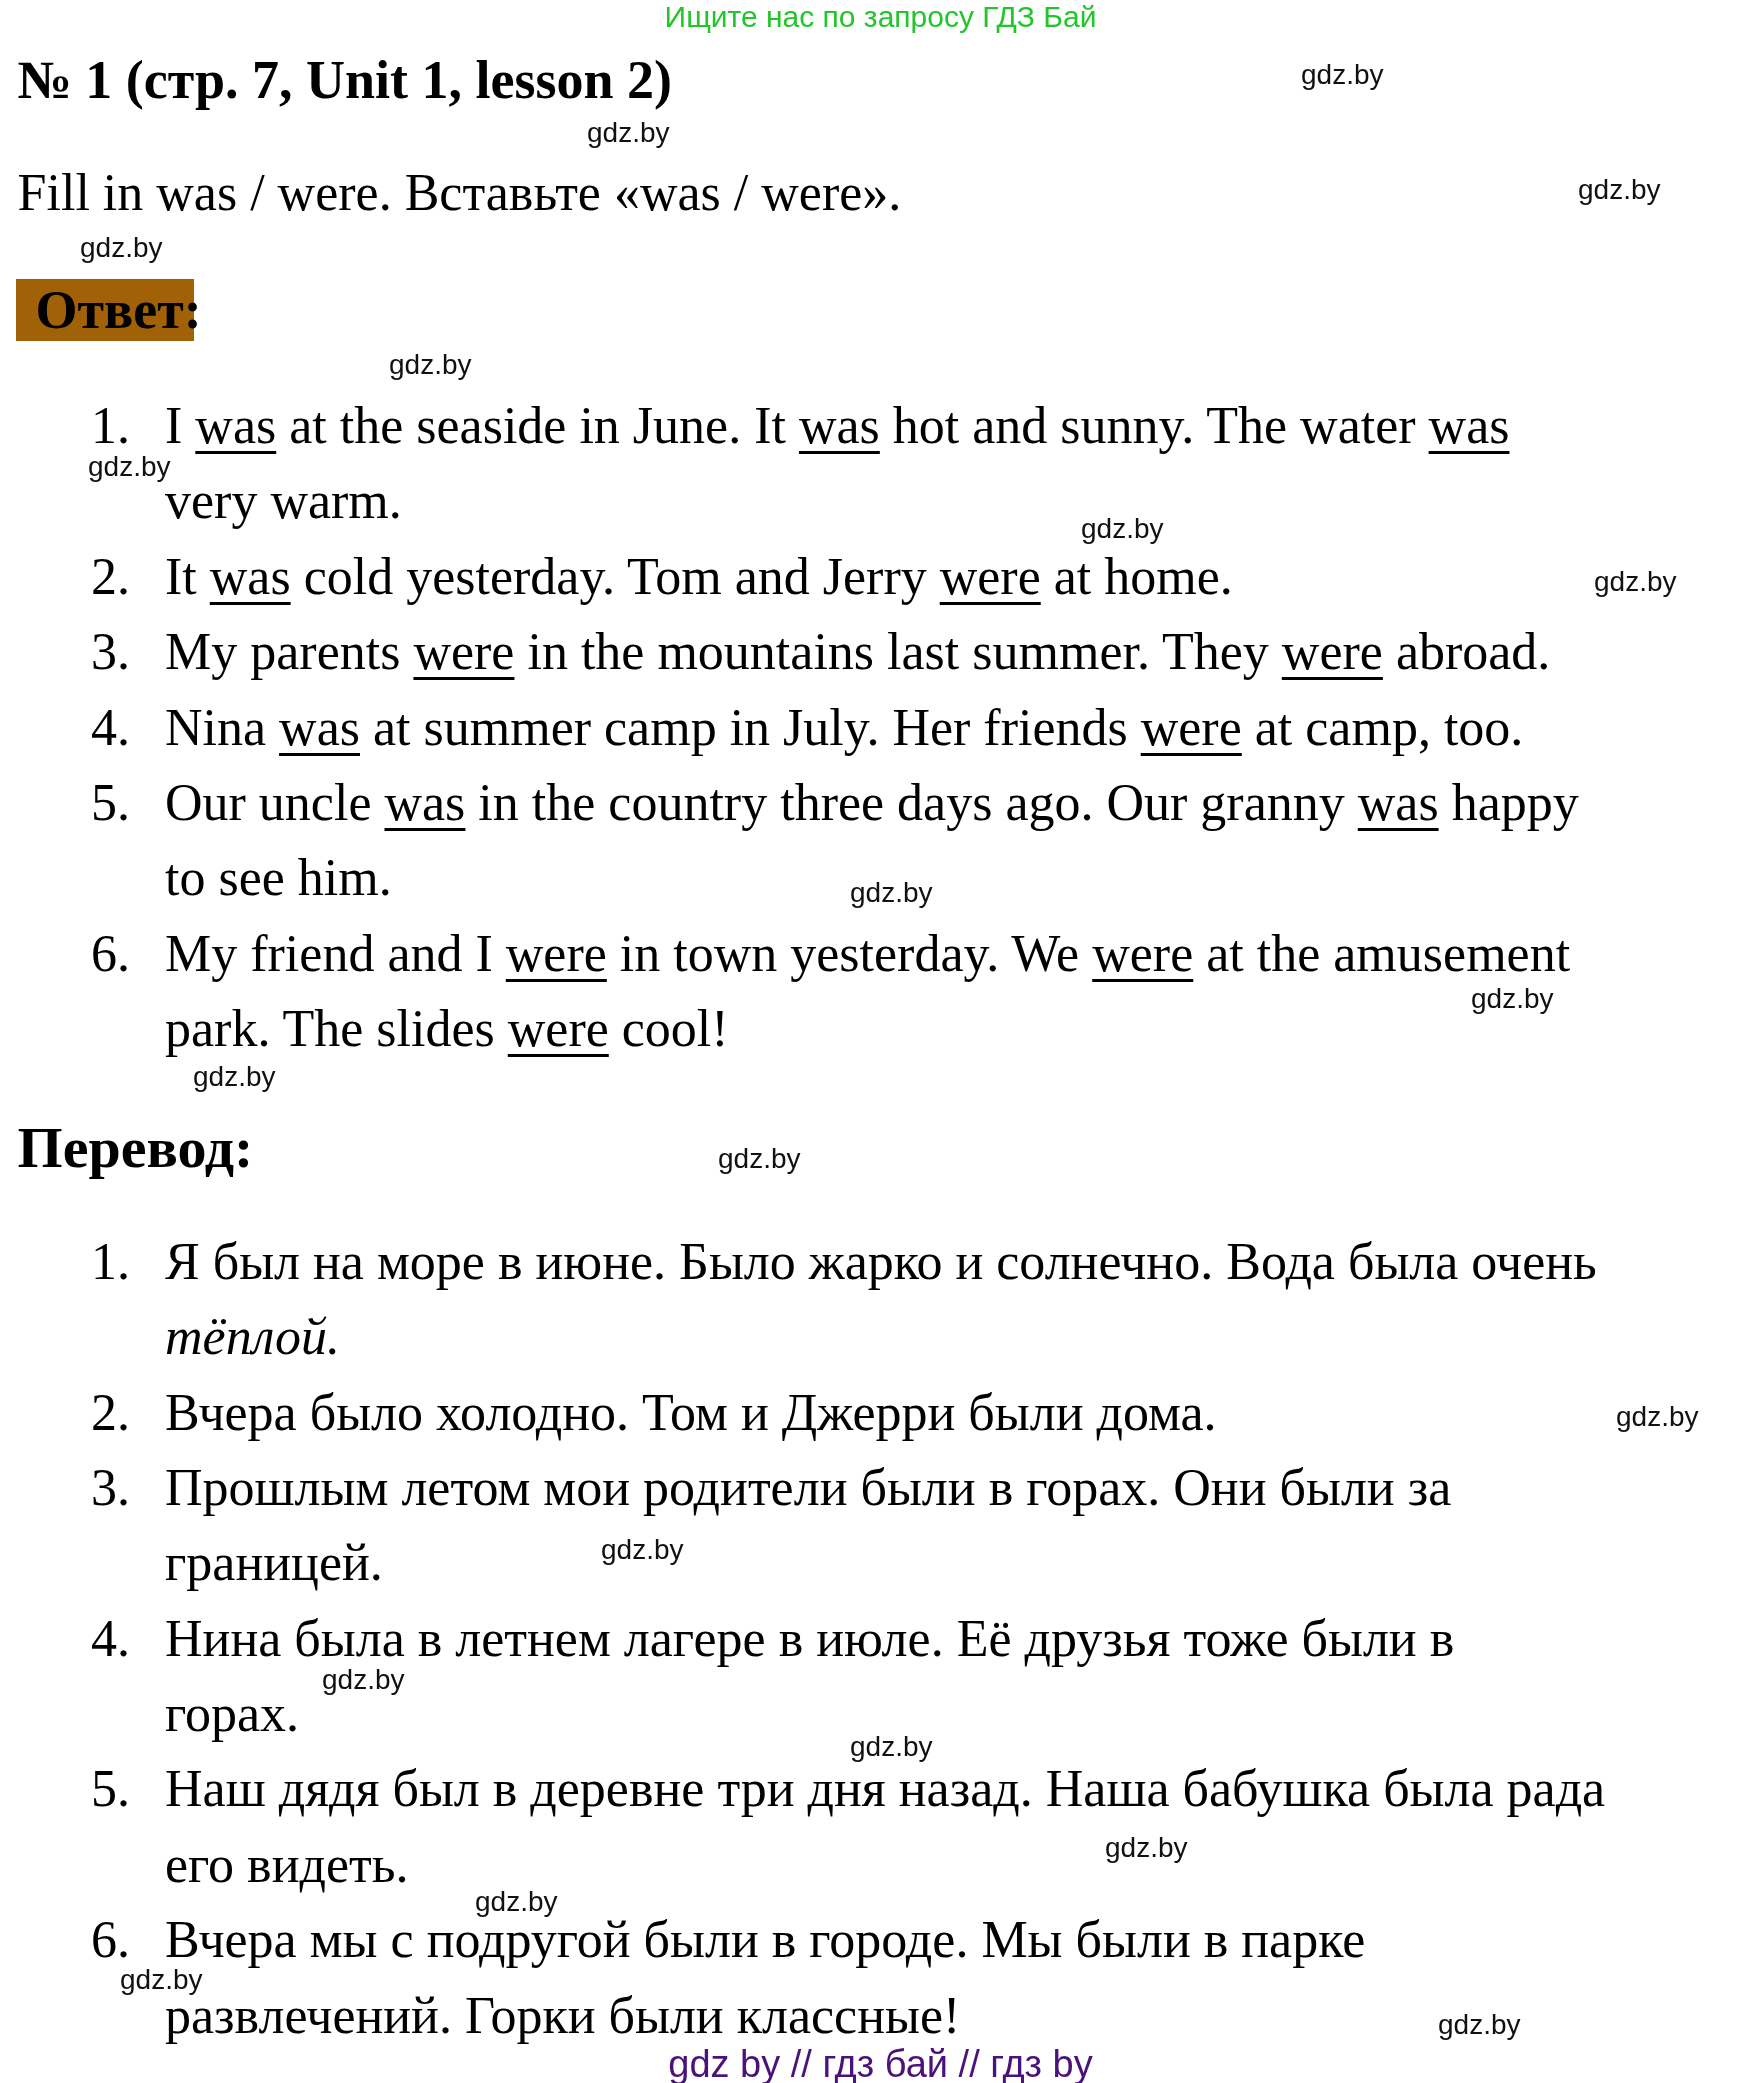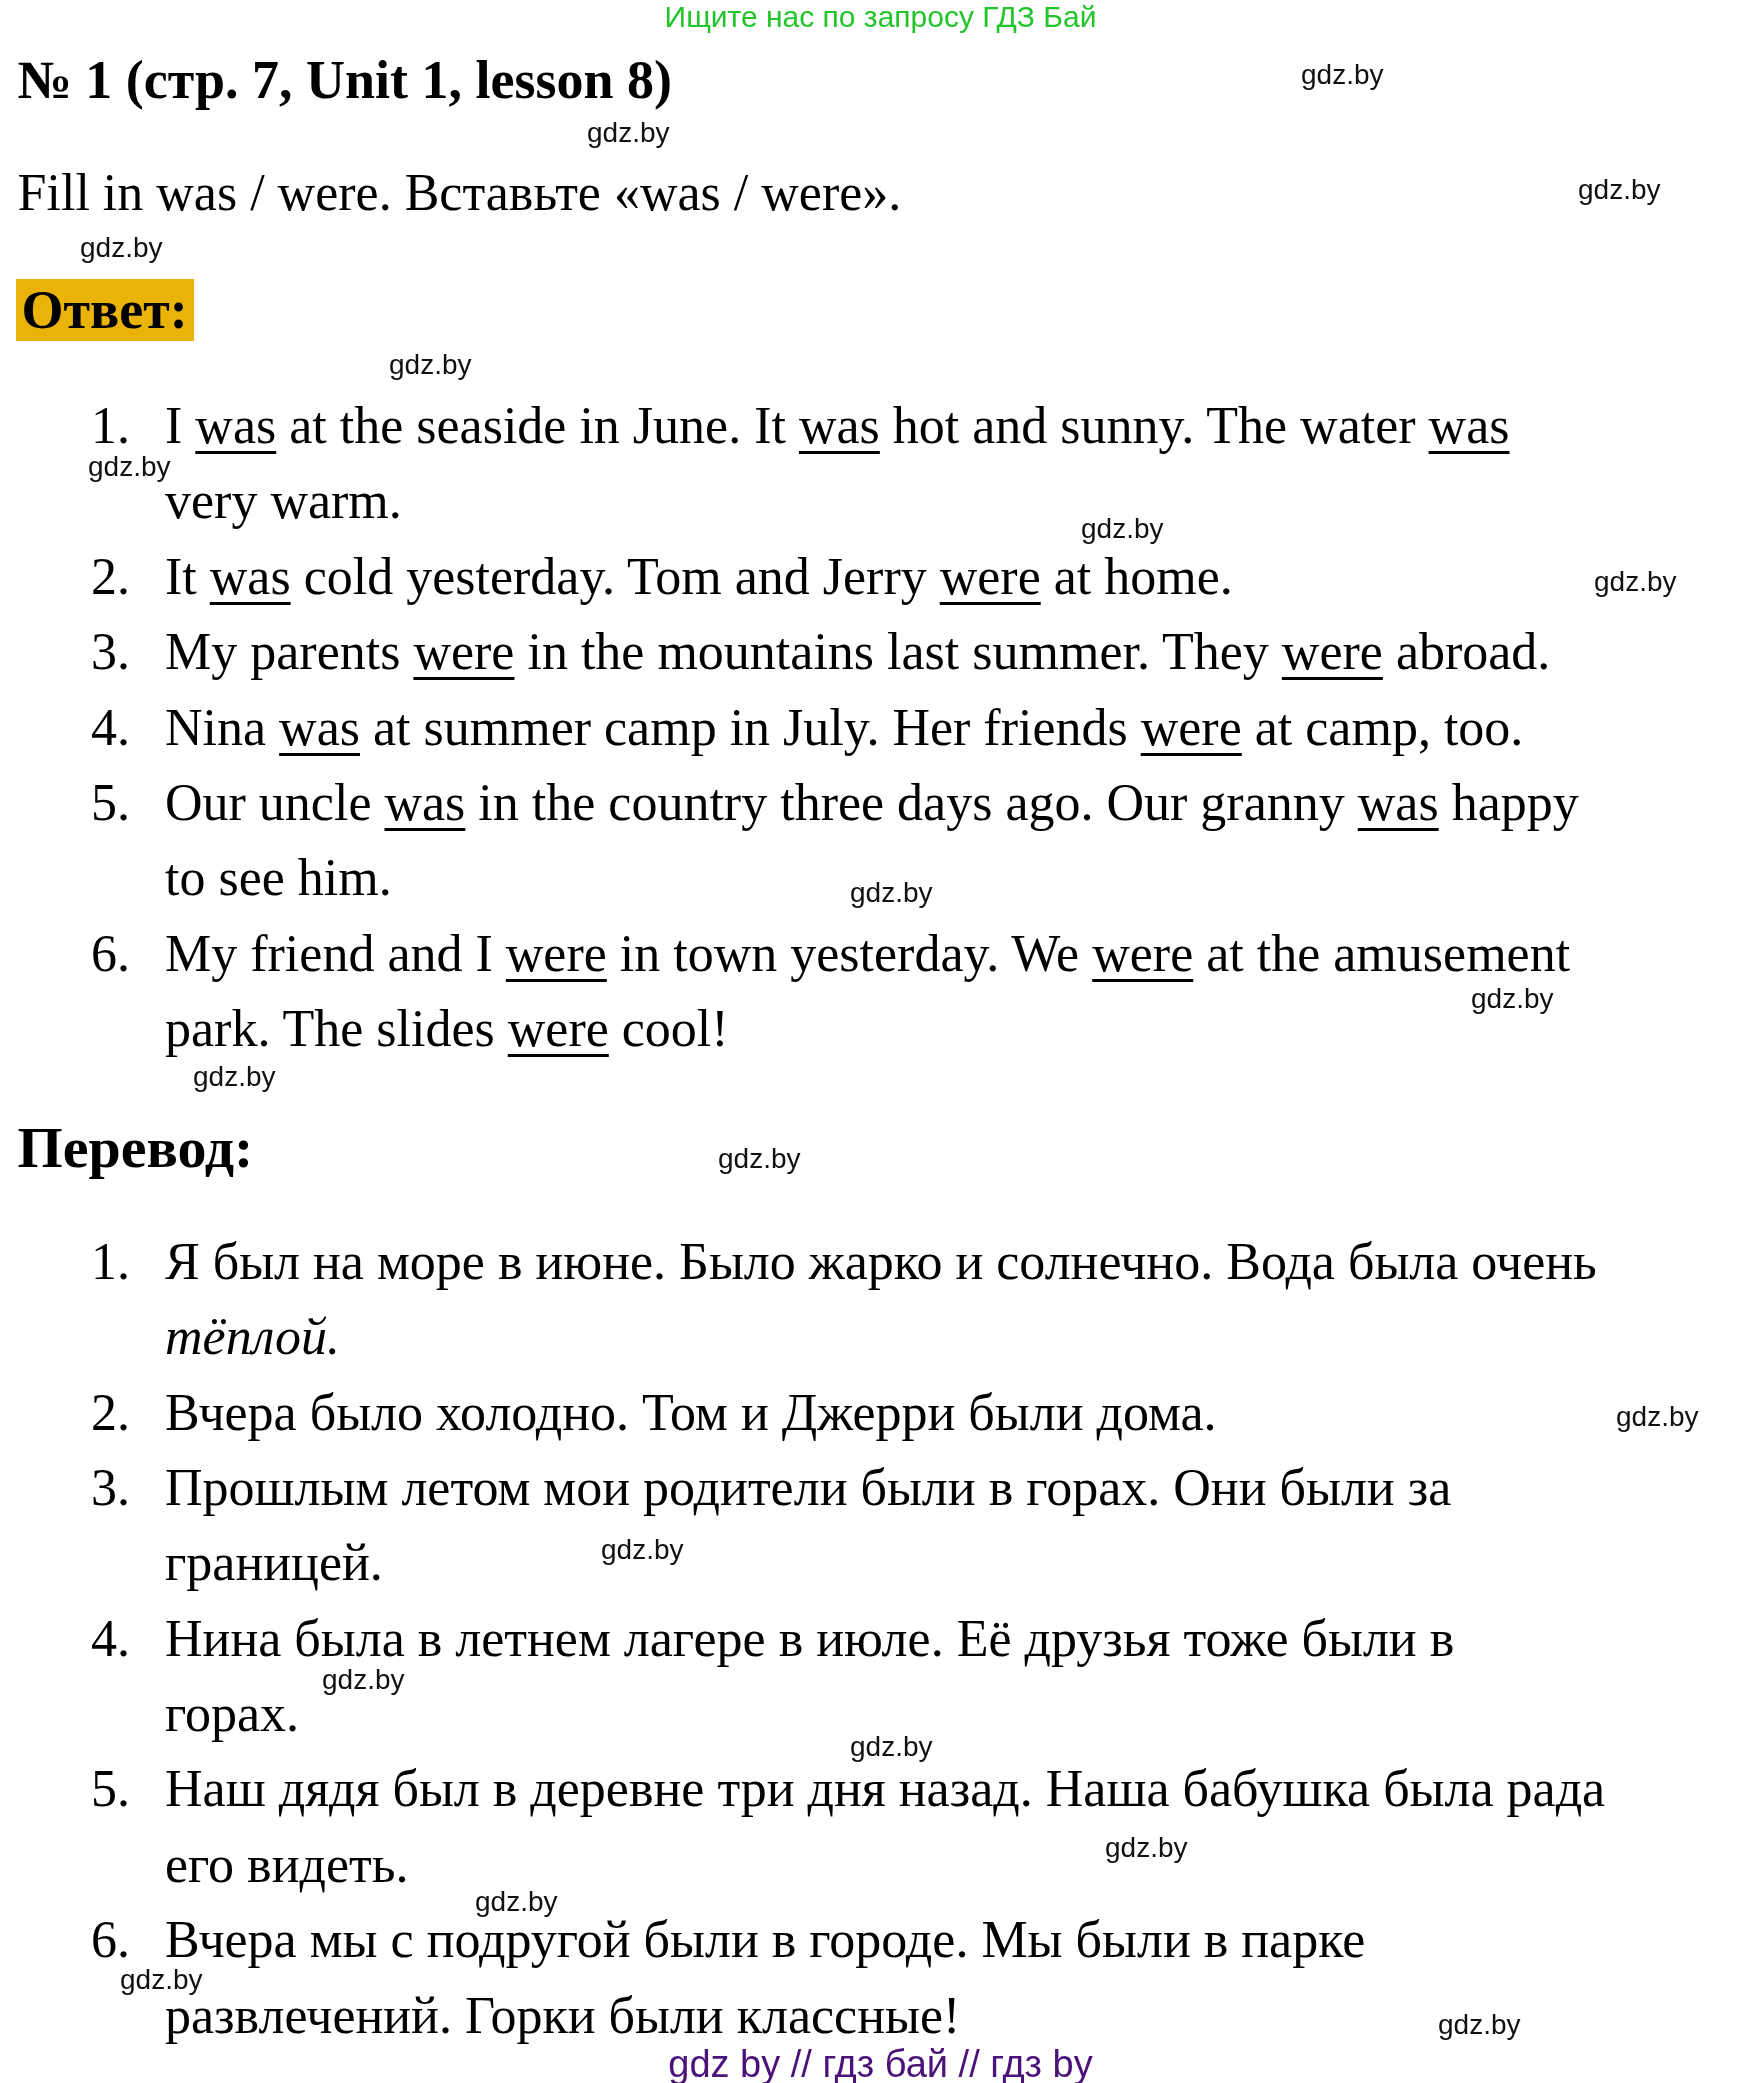--- a/index.html
+++ b/index.html
@@ -4,37 +4,37 @@
 <style>
   html, body { margin:0; padding:0; background:#ffffff; }
   body { width:1761px; height:2083px; position:relative; overflow:hidden;
          font-family:"Liberation Serif", "DejaVu Serif", serif; color:#000; }
   .abs { position:absolute; white-space:nowrap; }
   .top-banner { left:0; width:1761px; top:0; text-align:center;
                 font-family:"Liberation Sans", "DejaVu Sans", sans-serif;
                 font-size:30px; line-height:33px; color:#22c52a; }
   .title { left:17.6px; top:49px; font-size:54px; font-weight:bold; line-height:62px; }
   .task { left:17.6px; top:162px; font-size:52px; line-height:62px; }
-  .answer-label { left:15.6px; top:279px; width:178px; height:62px; background:#eab308;
-                  font-size:54px; font-weight:bold; line-height:62px; padding-left:6px; box-sizing:border-box; }
+  .answer-label { left:15.6px; top:279px; width:178px; height:62px; background:#a16207;
+                  font-size:54px; font-weight:bold; line-height:62px; padding-left:20px; box-sizing:border-box; }
   .section-label { left:17.6px; top:1117px; font-size:58px; font-weight:bold; line-height:62px; }
   .item-num { font-size:52px; line-height:62px; }
   .item-text { font-size:52px; line-height:62px; }
   .u { text-decoration:underline; text-decoration-thickness:2.9px; text-underline-offset:7.8px; }
   .wm { font-family:"Liberation Sans", "DejaVu Sans", sans-serif; font-size:28px;
         color:#111; line-height:31px; }
   .footer { left:0; width:1761px; top:2048px; text-align:center;
             font-family:"Liberation Sans", "DejaVu Sans", sans-serif;
             font-size:38px; line-height:33px; color:#4b137a; }
 </style>
 </head>
 <body>
 
 <div class="abs top-banner">Ищите нас по запросу ГДЗ Бай</div>
-<div class="abs title">№ 1 (стр. 7, Unit 1, lesson 8)</div>
+<div class="abs title">№ 1 (стр. 7, Unit 1, lesson 2)</div>
 <div class="abs task">Fill in was / were. Вставьте «was / were».</div>
 <div class="abs answer-label">Ответ:</div>
 
 <div id="answers">
     <div class="abs item-num" style="left: 91px; top: 395px;">1.</div>
     <div class="abs item-text" style="left: 165px; top: 395px;"><span>I </span><span class="u">was</span><span> at the seaside in June. It </span><span class="u">was</span><span> hot and sunny. The water </span><span class="u">was</span></div>
     <div class="abs item-text" style="left: 165px; top: 470px;"><span>very warm.</span></div>
     <div class="abs item-num" style="left: 91px; top: 546px;">2.</div>
     <div class="abs item-text" style="left: 165px; top: 546px;"><span>It </span><span class="u">was</span><span> cold yesterday. Tom and Jerry </span><span class="u">were</span><span> at home.</span></div>
     <div class="abs item-num" style="left: 91px; top: 621px;">3.</div>

